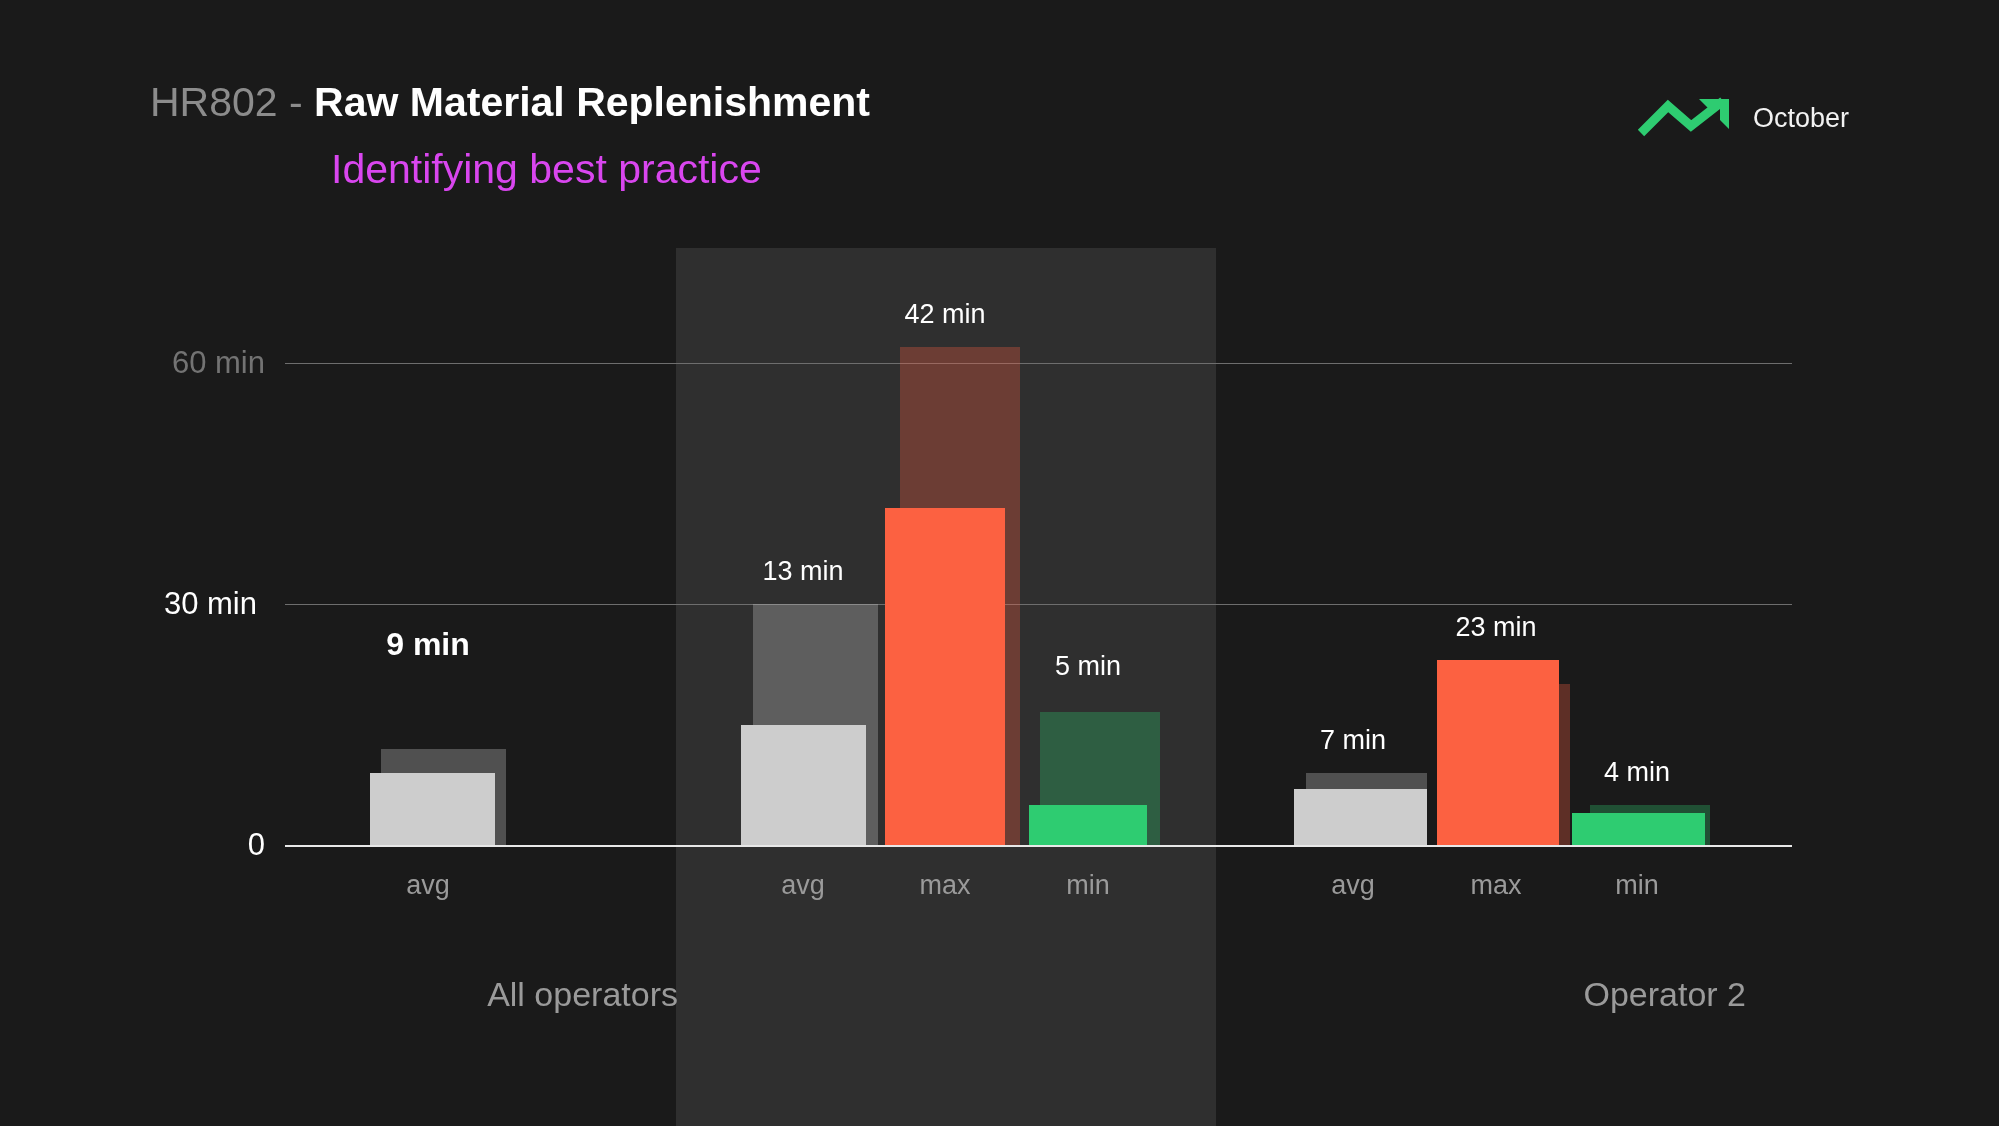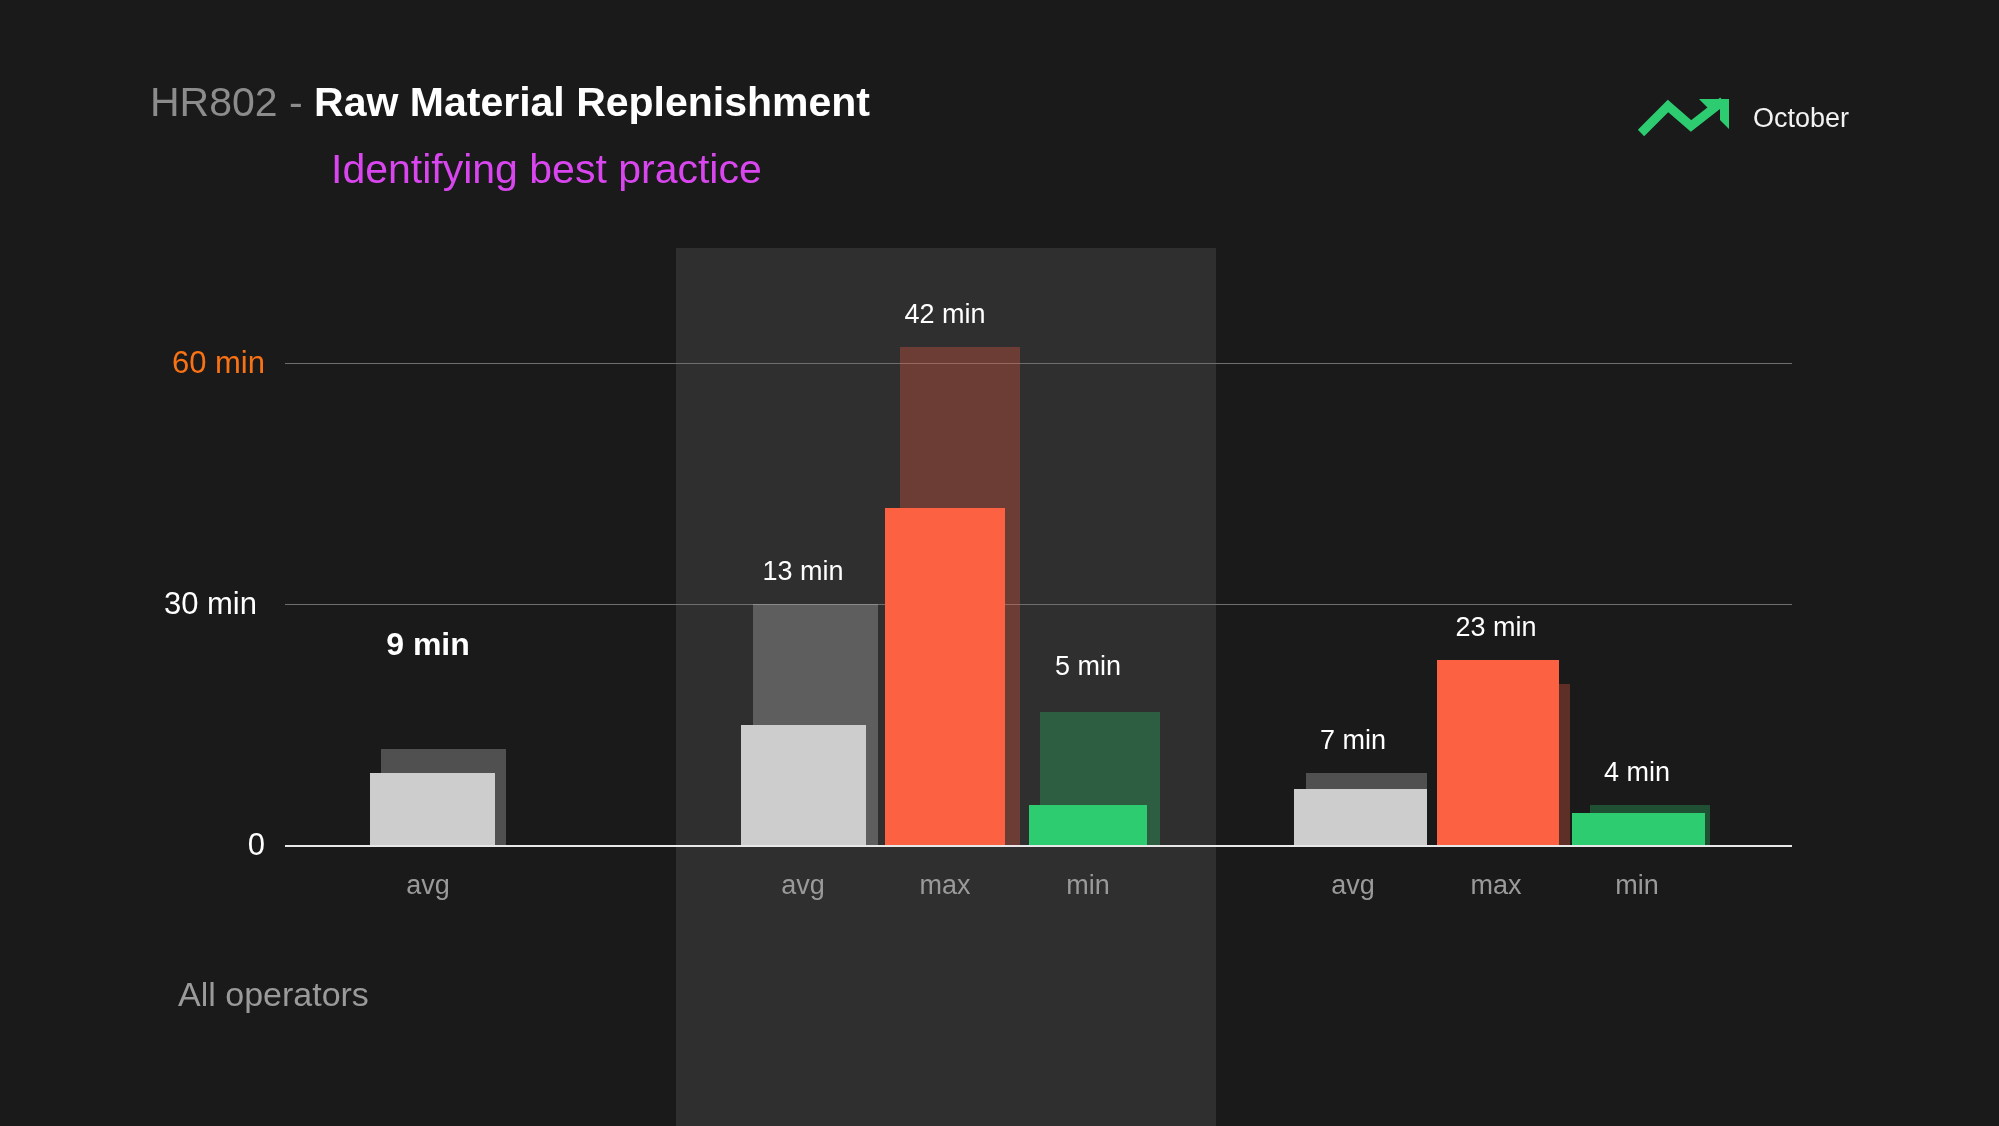--- a/index.html
+++ b/index.html
@@ -62,21 +62,21 @@
     text-align:center;white-space:nowrap;
   }
   .vlabel.big{font-size:32px;line-height:50px;font-weight:700;text-align:center;}
 
   .xlabel{
     position:absolute;color:#9a9a9a;font-size:27px;line-height:30px;
     text-align:center;white-space:nowrap;
   }
   .glabel{
     position:absolute;color:#9a9a9a;font-size:34px;line-height:38px;
-    text-align:left;white-space:nowrap;
+    text-align:right;white-space:nowrap;
   }
 </style>
 </head>
 <body>
 
 <div id="stage">
 
   <div class="hdr-title">
     <span class="hdr-code">HR802</span>
     <span class="hdr-dash">-</span>
@@ -94,21 +94,21 @@
     <span class="hdr-period-label">October</span>
   </div>
 
   <div id="plot">
       <div class="hl-panel" style="left: 676px; top: 248px; width: 540px; height: 878px; background: rgb(47, 47, 47);"></div>
       <div class="axisline" style="left: 285px; width: 1507px; top: 845px; background: rgb(232, 232, 232);"></div>
       <div class="ytick" style="left: 60px; width: 205px; top: 828px; color: rgb(255, 255, 255);">0</div>
       <div class="gridline" style="left: 285px; width: 1507px; top: 604px; background: rgb(110, 110, 110);"></div>
       <div class="ytick" style="left: 52px; width: 205px; top: 587px; color: #ffffff;">30 min</div>
       <div class="gridline" style="left: 285px; width: 1507px; top: 363px; background: rgb(110, 110, 110);"></div>
-      <div class="ytick" style="left: 60px; width: 205px; top: 346px; color: #f97316;">60 min</div>
+      <div class="ytick" style="left: 60px; width: 205px; top: 346px; color: #737373;">60 min</div>
       <div class="bar bar-ghost" style="left: 381px; width: 125px; top: 748.6px; height: 96.4px; background: rgb(205, 205, 205);"></div>
       <div class="bar bar-front" style="left: 370px; width: 125px; top: 772.7px; height: 72.3px; background: rgb(205, 205, 205);"></div>
       <div class="vlabel big" style="left: 278px; width: 300px; top: 618.6px;">9 min</div>
       <div class="xlabel" style="left: 338px; width: 180px; top: 870px; color: rgb(154, 154, 154);">avg</div>
       <div class="glabel" style="left: 178px; width: 500px; top: 975px; color: rgb(154, 154, 154);">All operators</div>
       <div class="bar bar-ghost" style="left: 753px; width: 125px; top: 604px; height: 241px; background: rgb(205, 205, 205);"></div>
       <div class="bar bar-front" style="left: 741px; width: 125px; top: 724.5px; height: 120.5px; background: rgb(205, 205, 205);"></div>
       <div class="vlabel" style="left: 693px; width: 220px; top: 556px;">13 min</div>
       <div class="xlabel" style="left: 713px; width: 180px; top: 870px; color: rgb(154, 154, 154);">avg</div>
       <div class="bar bar-ghost" style="left: 900px; width: 120px; top: 346.933px; height: 498.067px; background: rgb(252, 97, 65);"></div>
@@ -124,15 +124,16 @@
       <div class="vlabel" style="left: 1243px; width: 220px; top: 724.7px;">7 min</div>
       <div class="xlabel" style="left: 1263px; width: 180px; top: 870px; color: rgb(154, 154, 154);">avg</div>
       <div class="bar bar-ghost" style="left: 1450px; width: 120px; top: 684.333px; height: 160.667px; background: rgb(252, 97, 65);"></div>
       <div class="bar bar-front" style="left: 1437px; width: 122px; top: 660.233px; height: 184.767px; background: rgb(252, 97, 65);"></div>
       <div class="vlabel" style="left: 1386px; width: 220px; top: 612.233px;">23 min</div>
       <div class="xlabel" style="left: 1406px; width: 180px; top: 870px; color: rgb(154, 154, 154);">max</div>
       <div class="bar bar-ghost" style="left: 1590px; width: 120px; top: 804.833px; height: 40.1667px; background: rgb(46, 204, 113);"></div>
       <div class="bar bar-front" style="left: 1572px; width: 133px; top: 812.867px; height: 32.1333px; background: rgb(46, 204, 113);"></div>
       <div class="vlabel" style="left: 1527px; width: 220px; top: 756.833px;">4 min</div>
       <div class="xlabel" style="left: 1547px; width: 180px; top: 870px; color: rgb(154, 154, 154);">min</div>
+      <div class="glabel" style="left: 1246px; width: 500px; top: 975px; color: rgb(154, 154, 154);">Operator 2</div>
     </div>
 
 </div>
 
 </body></html>

